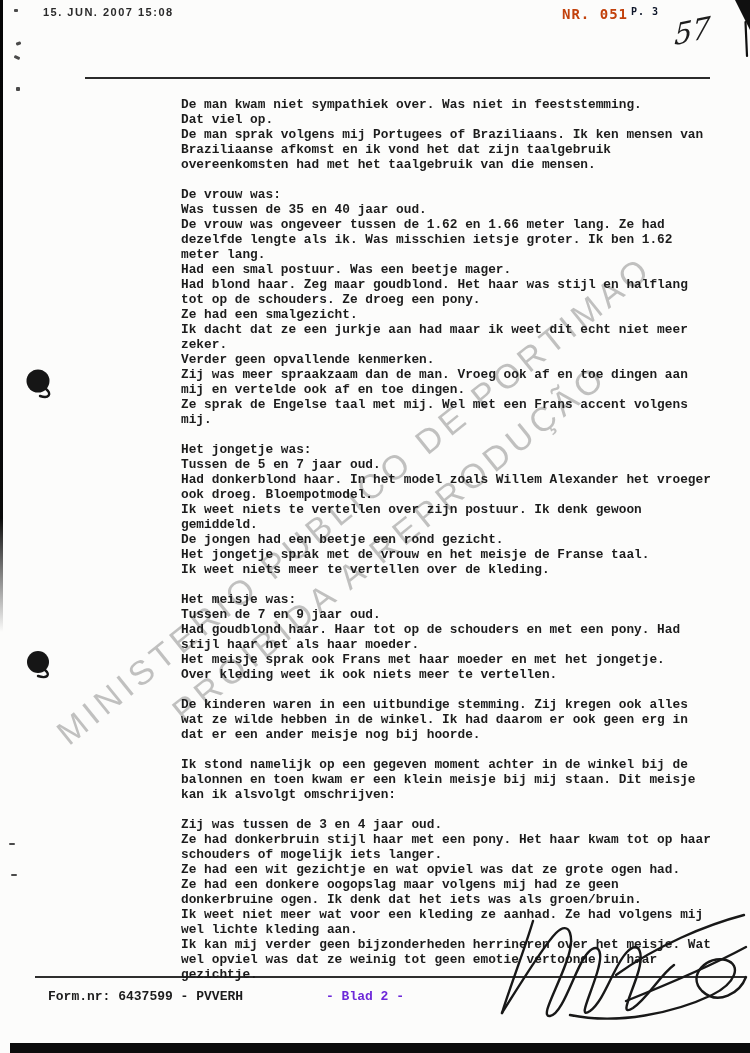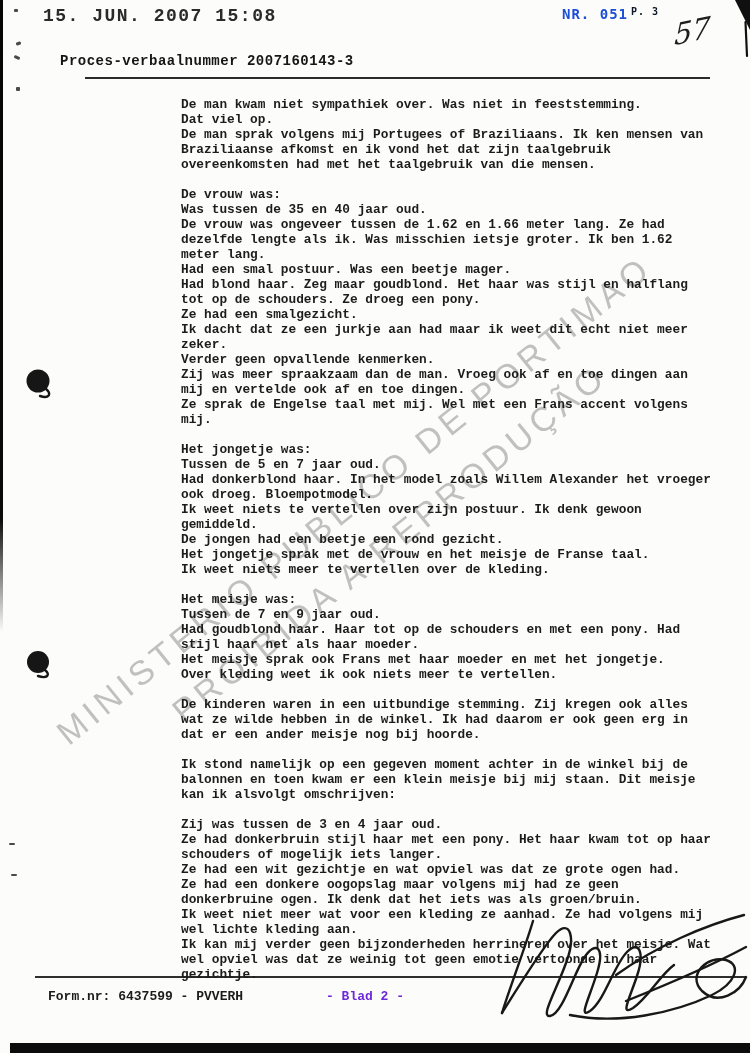--- a/index.html
+++ b/index.html
@@ -4,27 +4,27 @@
 <style>
   html,body { margin:0; padding:0; background:#ffffff; }
   .page {
     position:relative; width:750px; height:1053px;
     background:#fcfcfb; overflow:hidden;
     font-family:"Liberation Mono", monospace;
   }
   
   .fax-ts {
     position:absolute; left:43px; top:6px;
-    font-family:Liberation Mono, monospace; font-weight:bold;
-    font-size:18px; letter-spacing:1.5px; color:#2a2a2a; white-space:nowrap;
+    font-family:Liberation Sans, sans-serif; font-weight:bold;
+    font-size:11px; letter-spacing:1.5px; color:#2a2a2a; white-space:nowrap;
   }
   .fax-nr {
     position:absolute; left:562px; top:6px;
     font-family:"DejaVu Sans Mono", monospace; font-weight:bold;
-    font-size:14px; letter-spacing:1px; color:#1d4ed8; white-space:nowrap;
+    font-size:14px; letter-spacing:1px; color:#c2410c; white-space:nowrap;
   }
   .fax-pg {
     position:absolute; left:631px; top:6px;
     font-family:"DejaVu Sans Mono", monospace; font-weight:bold;
     font-size:10px; letter-spacing:1px; color:#0f172a; white-space:nowrap;
   }
   .hand57 {
     position:absolute; left:674px; top:14px;
     font-family:"DejaVu Serif", serif; font-style:italic;
     font-size:29px; color:#1d1d1d;
@@ -93,21 +93,20 @@
 </head>
 <body>
 
 <div class="page">
 
   <div class="fax-ts">15. JUN. 2007 15:08</div>
   <div class="fax-nr">NR. 051</div>
   <div class="fax-pg">P. 3</div>
   <div class="hand57">57</div>
 
-  <div class="pv-title">Proces-verbaalnummer 2007160143-3</div>
   <div class="rule-top"></div>
 
   <div class="watermark">
     <div class="wm-line">MINISTERIO PUBLICO DE PORTIMAO</div>
     <div class="wm-line">PROIBIDA A REPRODUÇÃO</div>
   </div>
 
   <pre class="body-text">De man kwam niet sympathiek over. Was niet in feeststemming.
 Dat viel op.
 De man sprak volgens mij Portugees of Braziliaans. Ik ken mensen van

